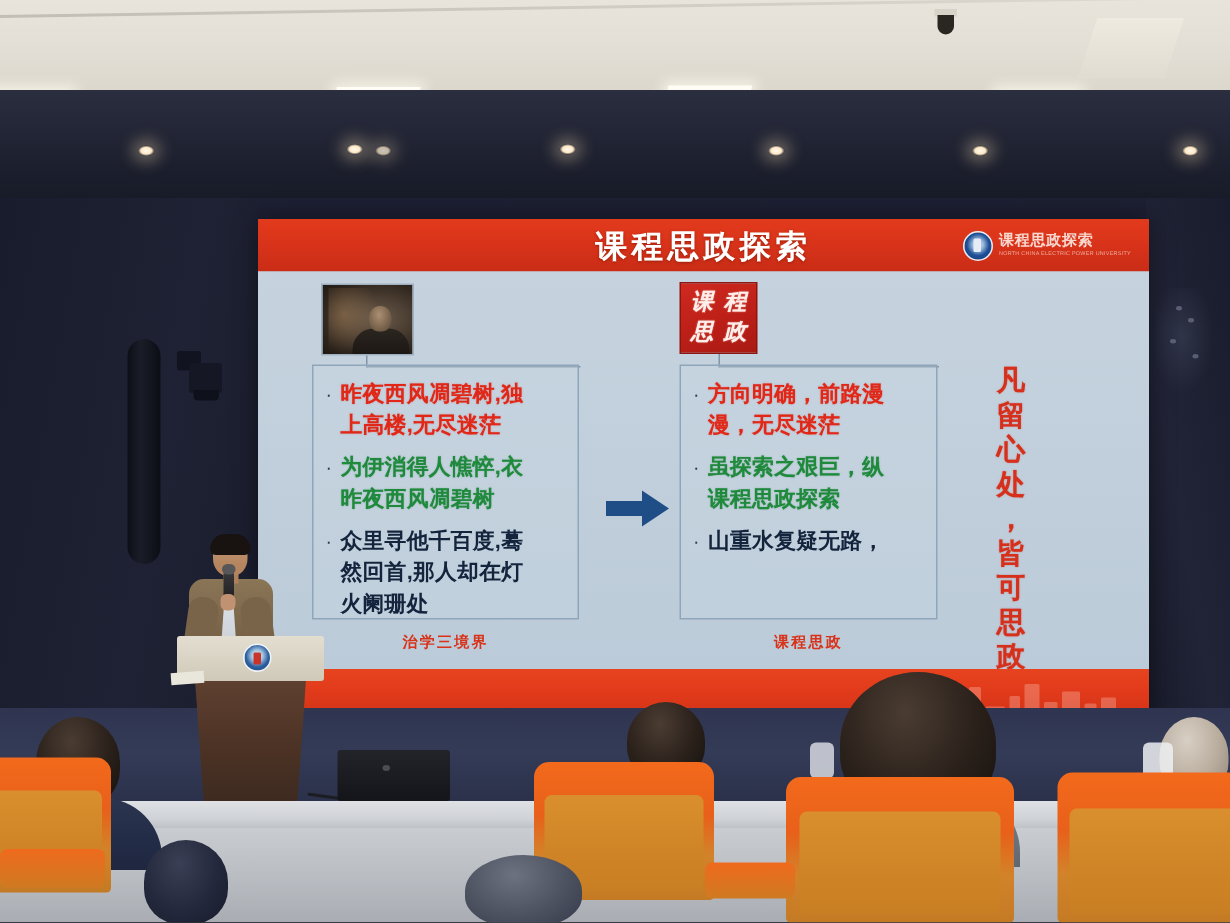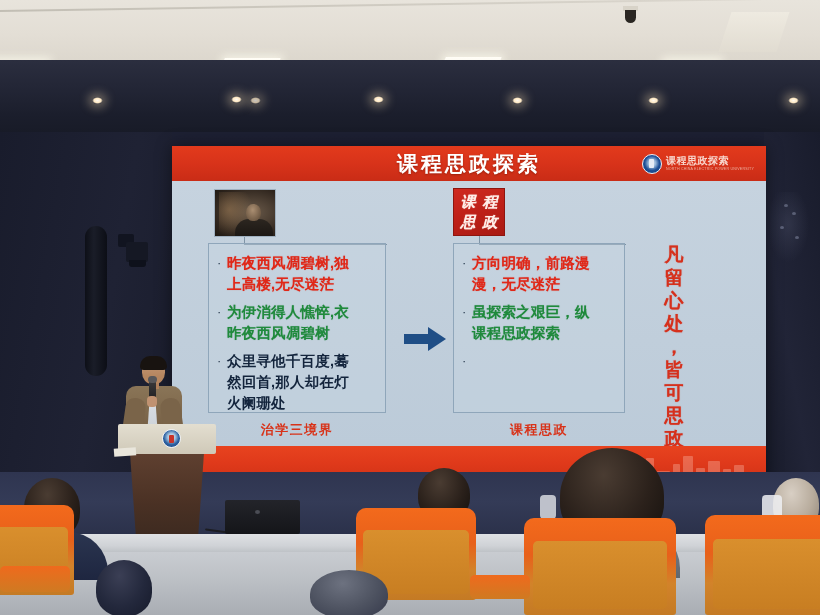--- a/index.html
+++ b/index.html
@@ -211,21 +211,21 @@
     font-size: 14.5px; line-height: 21px; font-weight: bold;
     letter-spacing: .2px;
     font-family: "Liberation Sans", sans-serif;
   }
   .c-red   { color: #e02718; text-shadow: 0 0 1px rgba(220,40,20,.5); }
   .c-green { color: #1f8a3c; text-shadow: 0 0 1px rgba(20,120,50,.45); }
   .c-navy  { color: #13243c; }
 
   .caption {
     position: absolute; top: 240px;
-    color: #d8331a; font-size: 13px; font-weight: bold; letter-spacing: 1.5px;
+    color: #d8331a; font-size: 10px; font-weight: bold; letter-spacing: 1.5px;
     text-align: center;
   }
   .cap-left  { left: 36px;  width: 178px; }
   .cap-right { left: 281px; width: 172px; }
 
   
   .arrow {
     position: absolute; left: 232px; top: 146px; width: 42px; height: 24px;
   }
   .arrow .shaft {
@@ -517,20 +517,21 @@
           <div class="bullet-dot">·</div>
           <div class="bullet-text c-green">
             <div>虽探索之艰巨，纵</div>
             <div>课程思政探索</div>
           </div>
         </div>
 
         <div class="bullet-row">
           <div class="bullet-dot">·</div>
           <div class="bullet-text c-navy">
+            <div>山重水复疑无路，</div>
           </div>
         </div>
       </div>
 
       <div class="vertical-calli">
         <span>凡</span>
         <span>留</span>
         <span>心</span>
         <span>处</span>
         <span>，</span>

